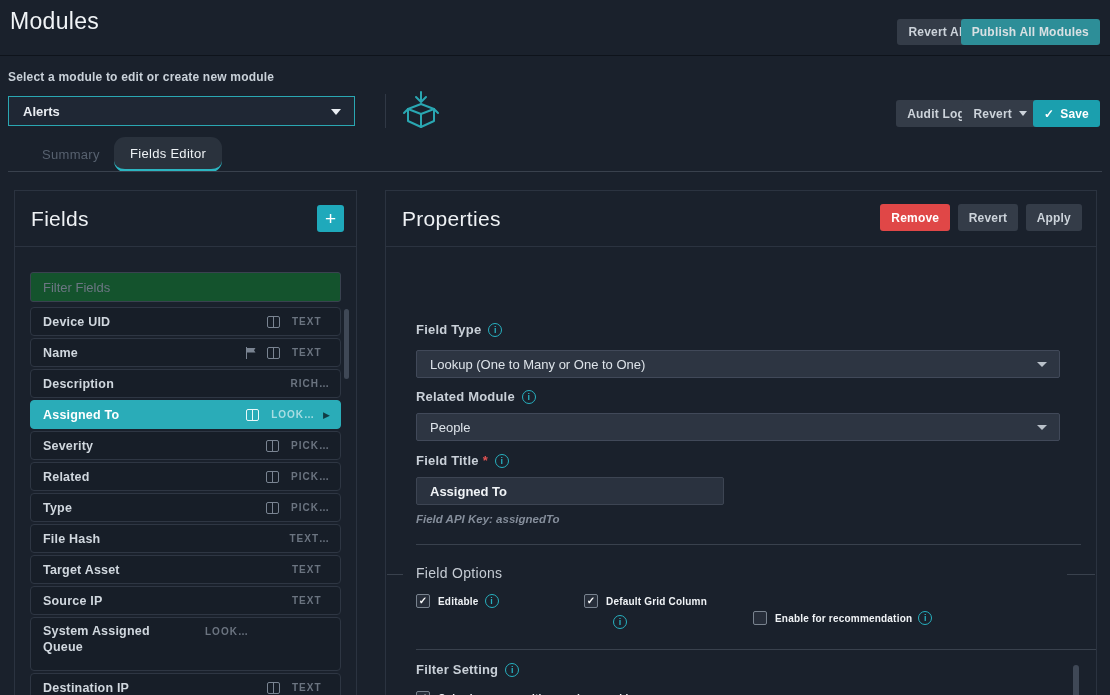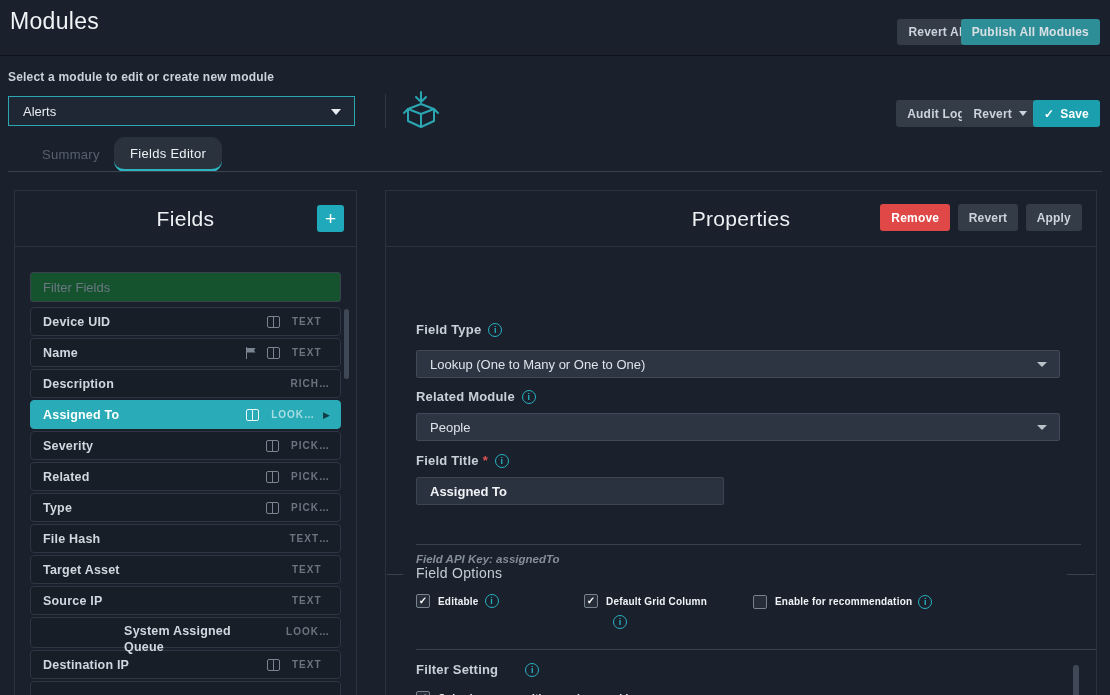--- a/index.html
+++ b/index.html
@@ -30,21 +30,21 @@
 
   
   .page-title { left:10px; top:8px; font-size:23px; color:#f1f4f7; font-weight:500; letter-spacing:.3px; }
   .header-divider { left:0; top:55px; width:1110px; height:1px; background:#0e131b; }
 
   
   .module-label { left:8px; top:70px; font-size:12px; font-weight:bold; color:#c9d1d9; letter-spacing:.2px; }
   .module-select {
     left:8px; top:96px; width:347px; height:30px; background:#1f2734;
     border:1px solid #2aa7b2; display:flex; align-items:center; padding:0 14px;
-    font-size:13px; font-weight:normal; color:#e9edf2; cursor:pointer;
+    font-size:13px; font-weight:bold; color:#e9edf2; cursor:pointer;
   }
   .module-select .sel-caret {
     position:absolute; right:13px; top:12px; width:0; height:0;
     border-left:5px solid transparent; border-right:5px solid transparent;
     border-top:6px solid #e9edf2;
   }
   .vert-divider { left:385px; top:94px; width:1px; height:34px; background:#303845; }
   .import-icon { left:402px; top:90px; width:38px; height:42px; }
 
   
@@ -54,21 +54,21 @@
   }
   .tab.inactive { left:26px; color:#57616f; }
   .tab.active   { left:114px; background:#2a323d; color:#eef2f5;
                   border-bottom:3px solid #2cb5c1; font-weight:500;border-radius:11px; }
   .tabs-divider { left:8px; top:171px; width:1094px; height:1px; background:#39414d; }
 
   
   .panel { position:absolute; top:190px; height:520px; border:1px solid #2b3340; background:#1a212c; }
   .panel-header {
     position:relative; height:56px; border-bottom:1px solid #2b3340;
-    display:flex; align-items:center; padding:0 16px;justify-content:center;
+    display:flex; align-items:center; padding:0 16px;
   }
   .panel-title { font-size:21px; color:#eef1f4; font-weight:500; letter-spacing:.3px; }
 
   
   #fields-panel { left:14px; width:343px; }
   .add-btn {
     position:absolute; right:12px; top:14px; width:27px; height:27px;
     background:#1fa9bb; color:#fff; border-radius:3px; font-size:19px;
     display:flex; align-items:center; justify-content:center; cursor:pointer; font-weight:500;
   }
@@ -88,21 +88,21 @@
   .frow .fname { flex:1; font-size:12.5px; font-weight:bold; color:#d0d7de; letter-spacing:.2px;
                  white-space:nowrap; overflow:hidden; }
   .frow .ficon { color:#7a8492; display:flex; align-items:center; margin-left:10px; }
   .frow .ftype { font-size:10px; font-weight:bold; letter-spacing:1px; color:#6b7480;
                  margin-left:12px; min-width:38px; text-align:left; }
   .frow .farrow { font-size:9px; color:#113b43; margin-left:8px; }
   .frow.sel { background:#2aacb8; border-color:#2aacb8; }
   .frow.sel .fname { color:#fff; }
   .frow.sel .ficon { color:#eafafa; }
   .frow.sel .ftype { color:#a8dde2; }
-  .frow.tall { height:31px; align-items:flex-start; padding-top:5px;justify-content:flex-end; }
+  .frow.tall { height:54px; align-items:flex-start; padding-top:5px; }
   .frow.tall .fname { white-space:normal; line-height:1.3; max-width:150px; }
   .frow.tall .ftype { margin-top:3px; }
   .frow.partial { height:29px; margin-bottom:0; }
   .scroll-thumb { position:absolute; background:#3f4856; border-radius:3px; cursor:pointer; }
   #fields-scroll { right:7px; top:118px; width:5px; height:70px; }
 
   
   #props-panel { left:385px; width:712px; }
   .prop-actions { position:absolute; top:13px; height:32px; }
   .prop-actions .btn { position:static; height:27px; margin-left:3px; }
@@ -330,46 +330,46 @@
         <span>People</span>
         <span class="dd2-caret"></span>
       </div>
 
       <div class="flabel" style="left:30px; top:206px;">
         <span>Field Title</span>
         <span class="req">*</span>
         <span class="info-icon">i</span>
       </div>
       <input class="text-input" style="top: 230px;" value="Assigned To">
-      <div class="api-key" style="left:30px; top:266px;margin-top:40px;">Field API Key: assignedTo</div>
+      <div class="api-key" style="left:30px; top:266px;">Field API Key: assignedTo</div>
 
       <div class="hdivider" style="left:30px; top:297px; width:665px;"></div>
       <div class="section-label" style="left:30px; top:318px;">Field Options</div>
       <div class="legend-dash" style="left:1px; top:327px; width:16px;"></div>
       <div class="legend-dash" style="right:1px; top:327px; width:28px;"></div>
       <div id="field-options-row">
           <label class="cb" style="left: 30px; top: 347px;">
             <span class="cbbox">✓</span>
             <span class="cblabel">Editable</span>
             <span class="info-icon">i</span>
           </label>
           <label class="cb" style="left: 198px; top: 347px;">
             <span class="cbbox">✓</span>
             <span class="cblabel">Default Grid Column</span>
           </label>
           <span class="info-icon info-below" style="left: 220px; top: 368px;">i</span>
-          <label class="cb" style="left: 367px; top: 347px; align-items: flex-end;">
+          <label class="cb" style="left: 367px; top: 364px;">
             <span class="cbbox"></span>
             <span class="cblabel">Enable for recommendation</span>
             <span class="info-icon">i</span>
           </label>
         </div>
 
       <div class="hdivider" style="left:30px; top:402px; width:680px;"></div>
-      <div class="flabel" style="left:30px; top:415px;gap:20px;">
+      <div class="flabel" style="left:30px; top:415px;">
         <span>Filter Setting</span>
         <span class="info-icon">i</span>
       </div>
       <label class="cb" style="left:30px; top:444px;">
         <span class="cbbox" id="ownership-box">✓</span>
         <span class="cblabel">Only show users with record ownership</span>
       </label>
 
       <div id="limit-options"></div>
 

